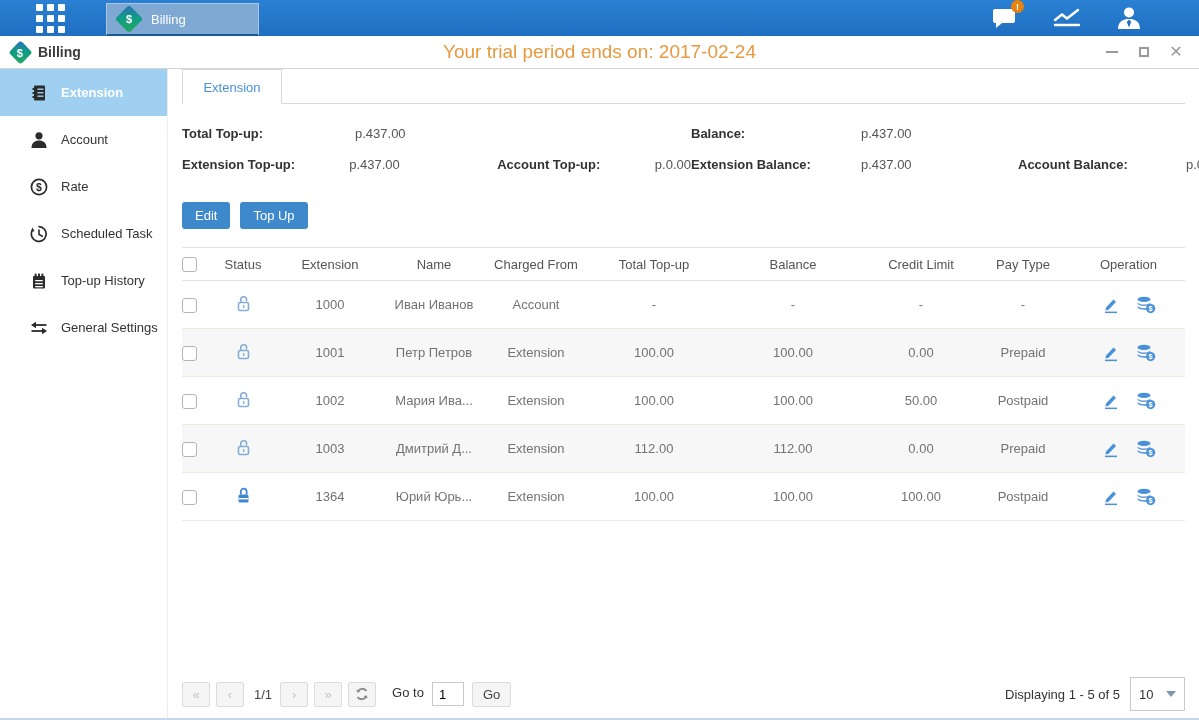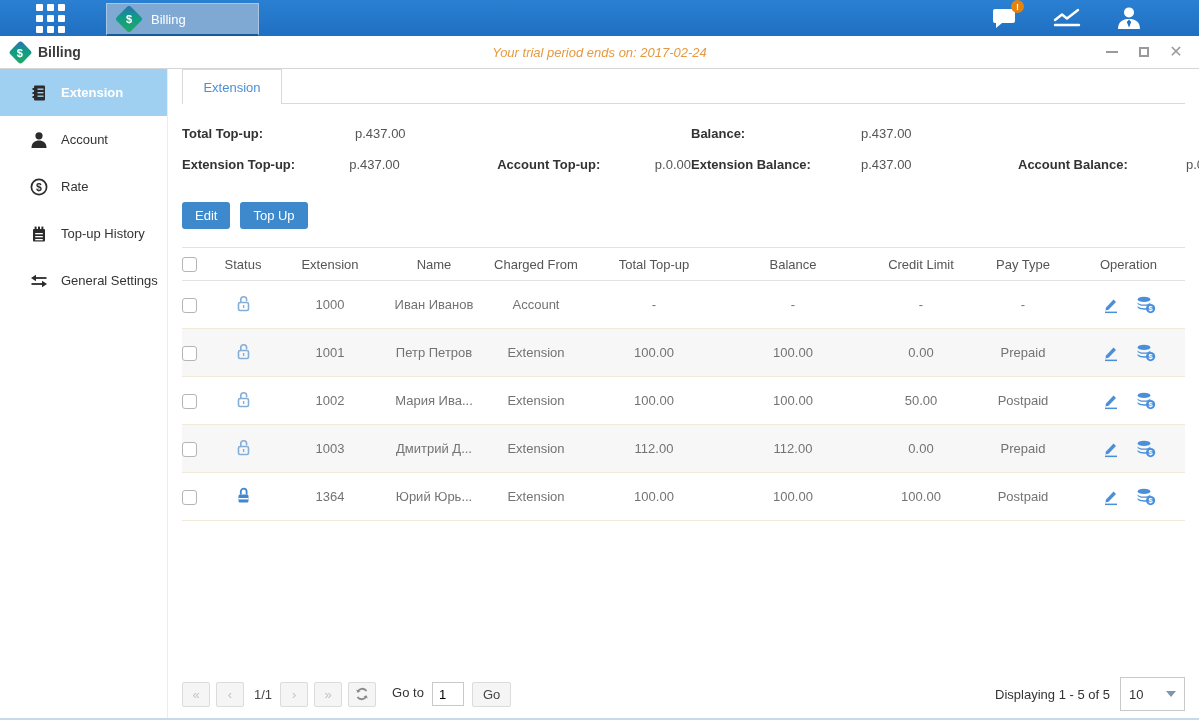--- a/index.html
+++ b/index.html
@@ -16,21 +16,21 @@
   .diamond.lg { width:20px; height:20px; }
   .diamond b { transform:rotate(-45deg); color:#fff; font-size:11px; font-weight:bold; }
   .topbar-right { margin-left:auto; display:flex; align-items:center; gap:30px; margin-right:54px; }
   .tb-icon { position:relative; width:32px; height:26px; display:flex; align-items:center; justify-content:center; cursor:pointer; }
   .badge { position:absolute; top:-5px; right:-3px; width:13px; height:13px; background:#e8820c; border-radius:50%; color:#fff; font-size:9px; font-weight:bold; display:flex; align-items:center; justify-content:center; }
 
   
   .titlebar { height:33px; background:#fff; border-bottom:1px solid #d5d5d5; display:flex; align-items:center; position:relative; flex-shrink:0; }
   .title-left { display:flex; align-items:center; gap:9px; margin-left:12px; }
   .app-title { font-size:14px; font-weight:bold; color:#3b3b3b; }
-  .trial-msg { position:absolute; left:0; right:0; text-align:center; color:#e6993f; font-size:13px; pointer-events:none;font-style:italic; }
+  .trial-msg { position:absolute; left:0; right:0; text-align:center; color:#e6993f; font-size:19px; pointer-events:none; }
   .win-controls { margin-left:auto; display:flex; align-items:center; gap:18px; margin-right:16px; }
   .wc { width:14px; height:14px; display:flex; align-items:center; justify-content:center; cursor:pointer; color:#9a9a9a; }
   .wc-min i { width:12px; height:2px; background:#9a9a9a; display:block; }
   .wc-max i { width:10px; height:10px; border:2px solid #9a9a9a; display:block; }
   .wc-close { font-size:16px; line-height:1; }
 
   
   .body { flex:1; display:flex; min-height:0; }
   .sidebar { width:168px; background:#fff; flex-shrink:0; border-right:1px solid #ececec; }
   .side-item { height:47px; display:flex; align-items:center; gap:13px; padding-left:30px; font-size:13px; color:#333; cursor:pointer; }
@@ -73,21 +73,21 @@
   .op-icon { cursor:pointer; display:inline-flex; }
 
   
   .pagination { margin-top:auto; height:48px; display:flex; align-items:center; flex-shrink:0; font-size:13px; color:#333; }
   .pg-btn { width:28px; height:25px; background:#f5f5f5; border:1px solid #dcdcdc; border-radius:2px; color:#c3c3c3; font-size:13px; display:flex; align-items:center; justify-content:center; margin-right:6px; cursor:pointer; }
   .pg-info { margin:0 8px 0 4px; color:#444; }
   .goto-label { margin:0 8px 4px 10px; }
   .goto-input { width:32px; height:24px; border:1px solid #c9c9c9; font-size:13px; font-family:inherit; padding-left:6px; }
   .go-btn { margin-left:8px; height:25px; padding:0 10px; background:#f5f5f5; border:1px solid #dcdcdc; border-radius:2px; font-size:13px; font-family:inherit; color:#444; cursor:pointer; }
   .pg-right { margin-left:auto; display:flex; align-items:center; gap:10px; }
-  .pagesize { width:65px; height:25px; border:1px solid #c9c9c9; display:flex; align-items:center; padding:16px 8px; justify-content:space-between; cursor:pointer; background:#fff; }
+  .pagesize { width:55px; height:25px; border:1px solid #c9c9c9; display:flex; align-items:center; padding:16px 8px; justify-content:space-between; cursor:pointer; background:#fff; }
   .caret { width:0; height:0; border-left:5px solid transparent; border-right:5px solid transparent; border-top:6px solid #7d96ad; }
 </style>
 </head>
 <body>
 
 <div class="screen">
 
   <div class="topbar">
     <div class="grid-icon">
       <i></i>
@@ -170,20 +170,28 @@
           <path d="M1.5 17 C1.5 11.5 5 9.6 9 9.6 C13 9.6 16.5 11.5 16.5 17 Z" fill="#2b2b2b"></path>
         </svg>
         <span>Account</span>
       </div>
       <div class="side-item">
         <svg width="18" height="18" viewBox="0 0 18 18">
           <circle cx="9" cy="9" r="7.6" fill="none" stroke="#2b2b2b" stroke-width="1.7"></circle>
           <text x="9" y="12.7" text-anchor="middle" font-size="10.5" font-weight="bold" fill="#2b2b2b" font-family="Liberation Sans, sans-serif">$</text>
         </svg>
         <span>Rate</span>
+      </div>
+      <div class="side-item">
+        <svg width="18" height="18" viewBox="0 0 18 18">
+          <path d="M9 1.6 A7.4 7.4 0 1 1 2 6" fill="none" stroke="#2b2b2b" stroke-width="1.7" stroke-linecap="round"></path>
+          <path d="M0.8 6.8 L4.6 6.2 L2.4 2.6 Z" fill="#2b2b2b"></path>
+          <path d="M9 5 L9 9.4 L12.4 11.2" fill="none" stroke="#2b2b2b" stroke-width="1.6" stroke-linecap="round"></path>
+        </svg>
+        <span>Scheduled Task</span>
       </div>
       <div class="side-item">
         <svg width="18" height="18" viewBox="0 0 18 18">
           <rect x="3" y="4" width="12" height="12.5" rx="1" fill="#2b2b2b"></rect>
           <rect x="4.6" y="1.6" width="2" height="3.4" fill="#2b2b2b"></rect>
           <rect x="8" y="1.6" width="2" height="3.4" fill="#2b2b2b"></rect>
           <rect x="11.4" y="1.6" width="2" height="3.4" fill="#2b2b2b"></rect>
           <rect x="5.2" y="8" width="7.6" height="1.3" fill="#fff"></rect>
           <rect x="5.2" y="11" width="7.6" height="1.3" fill="#fff"></rect>
           <rect x="5.2" y="14" width="7.6" height="1.3" fill="#fff"></rect>

